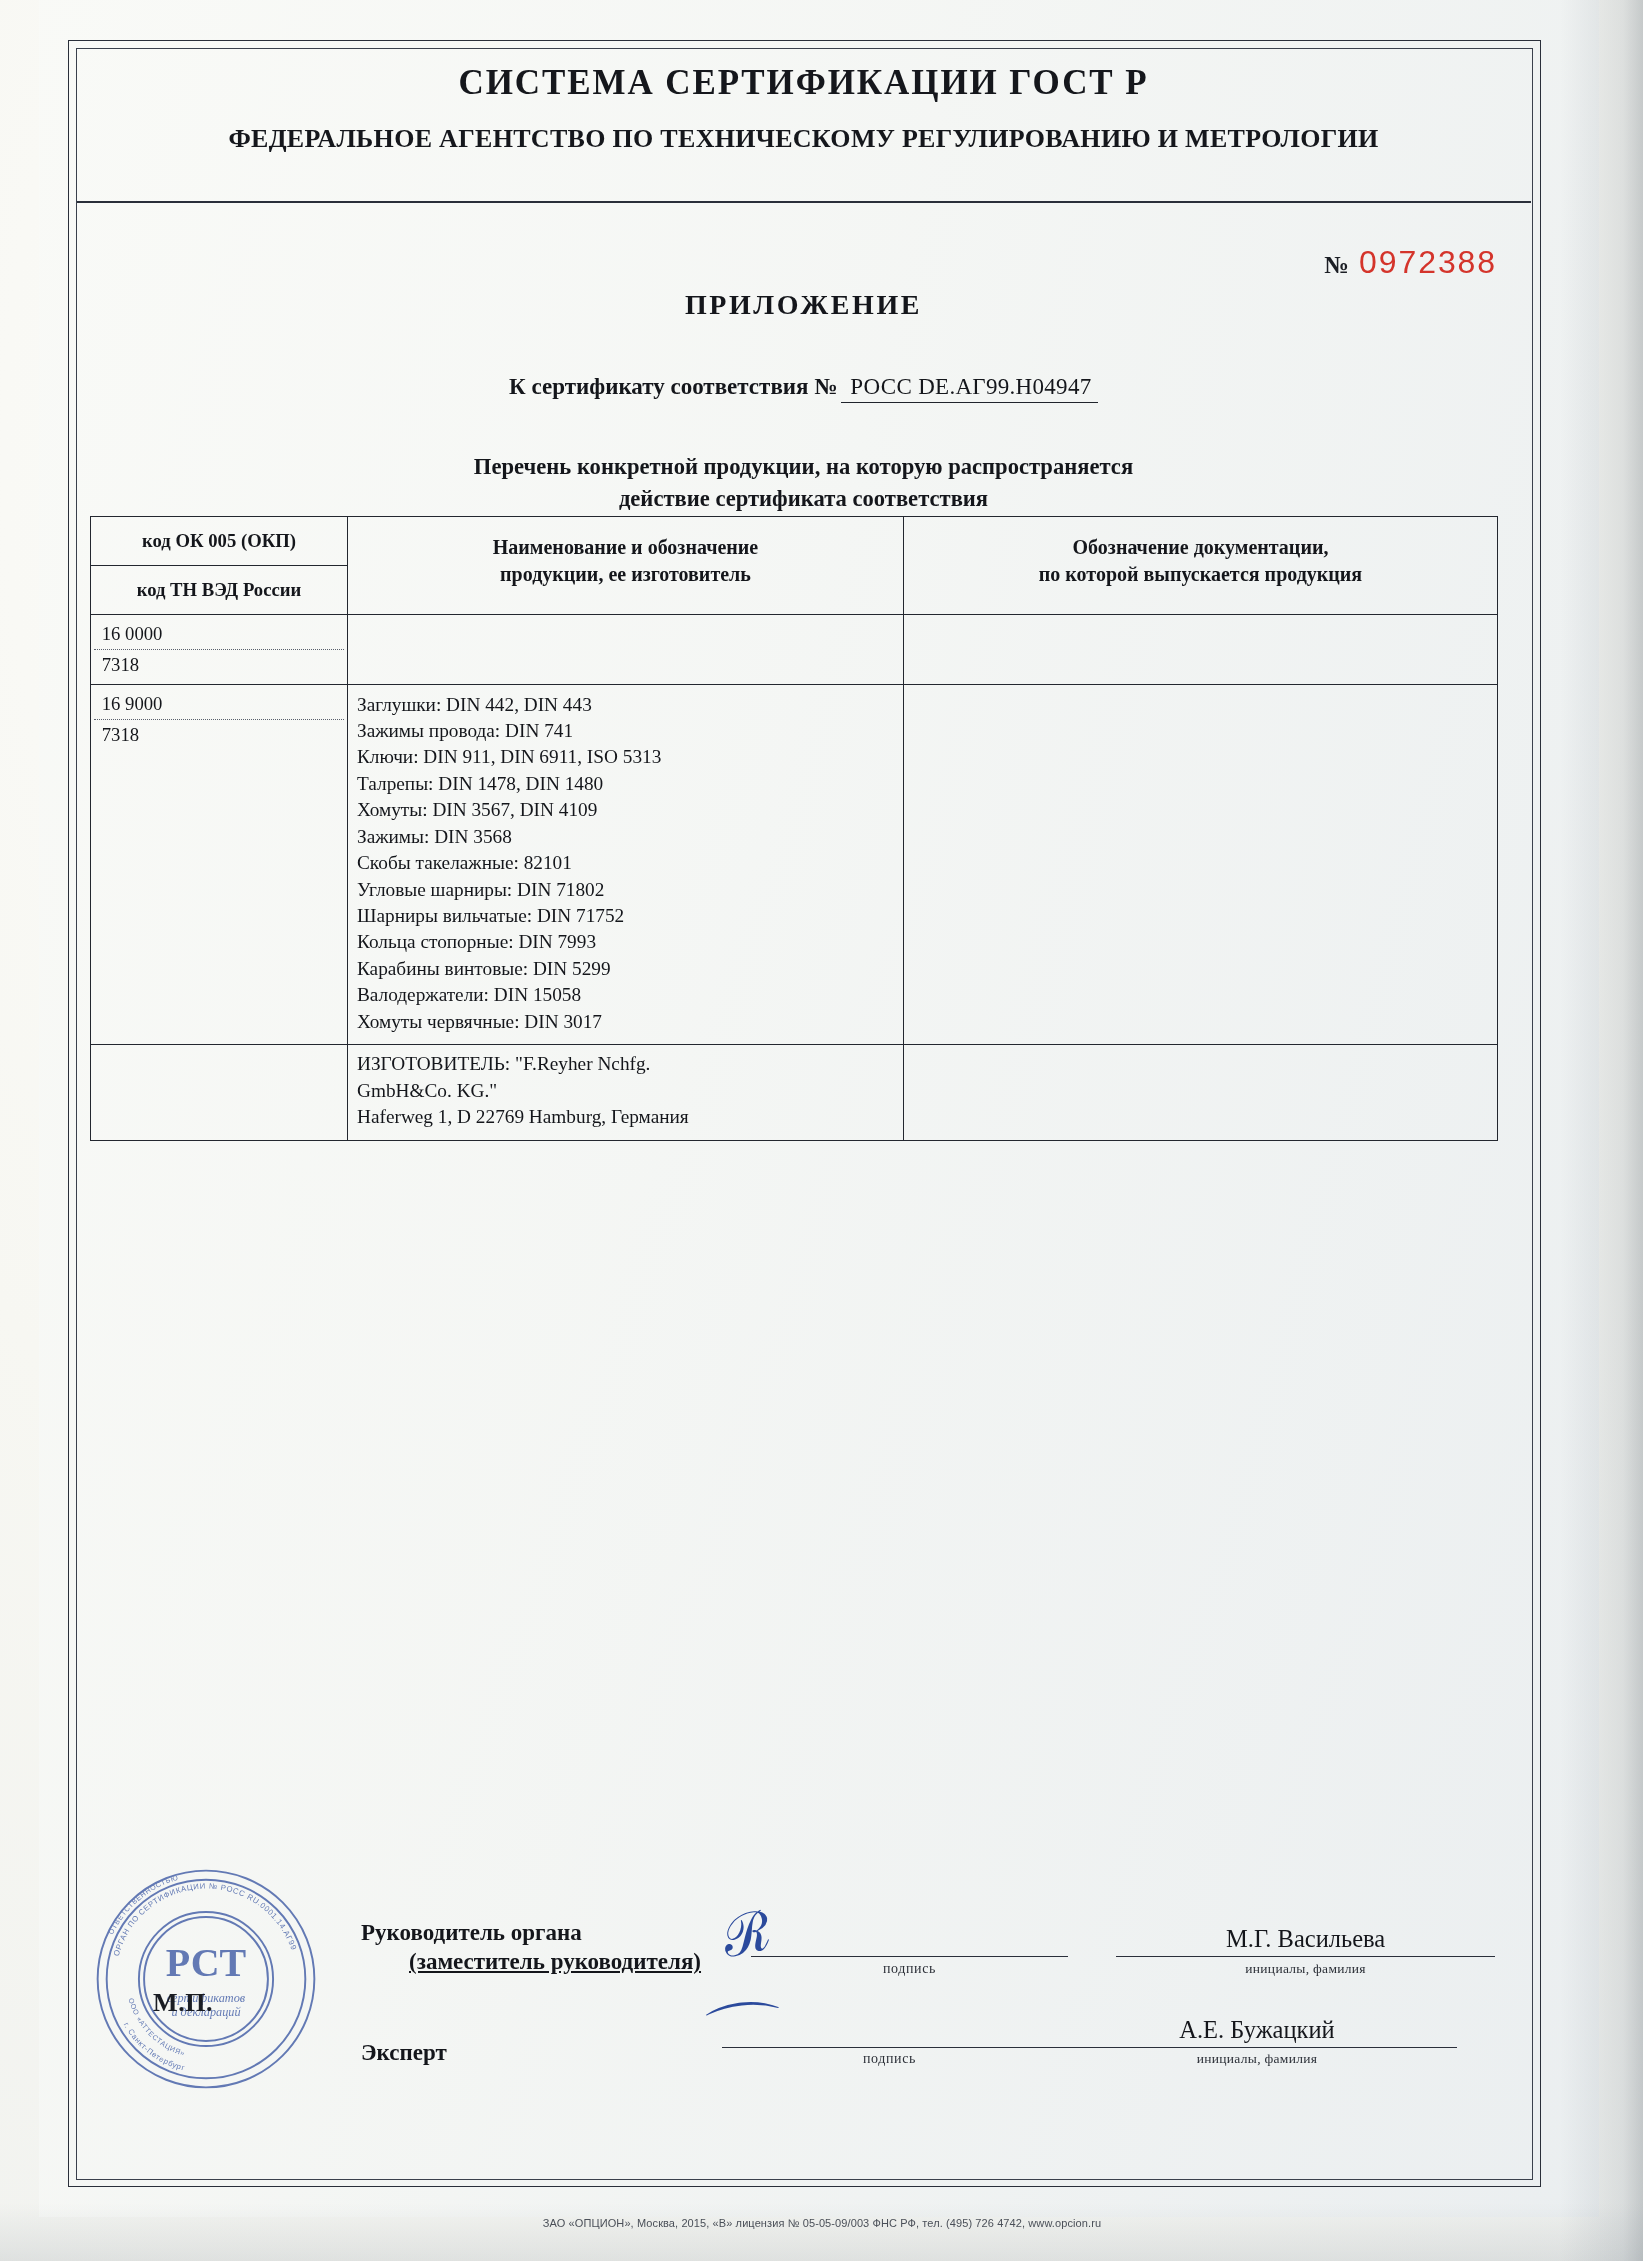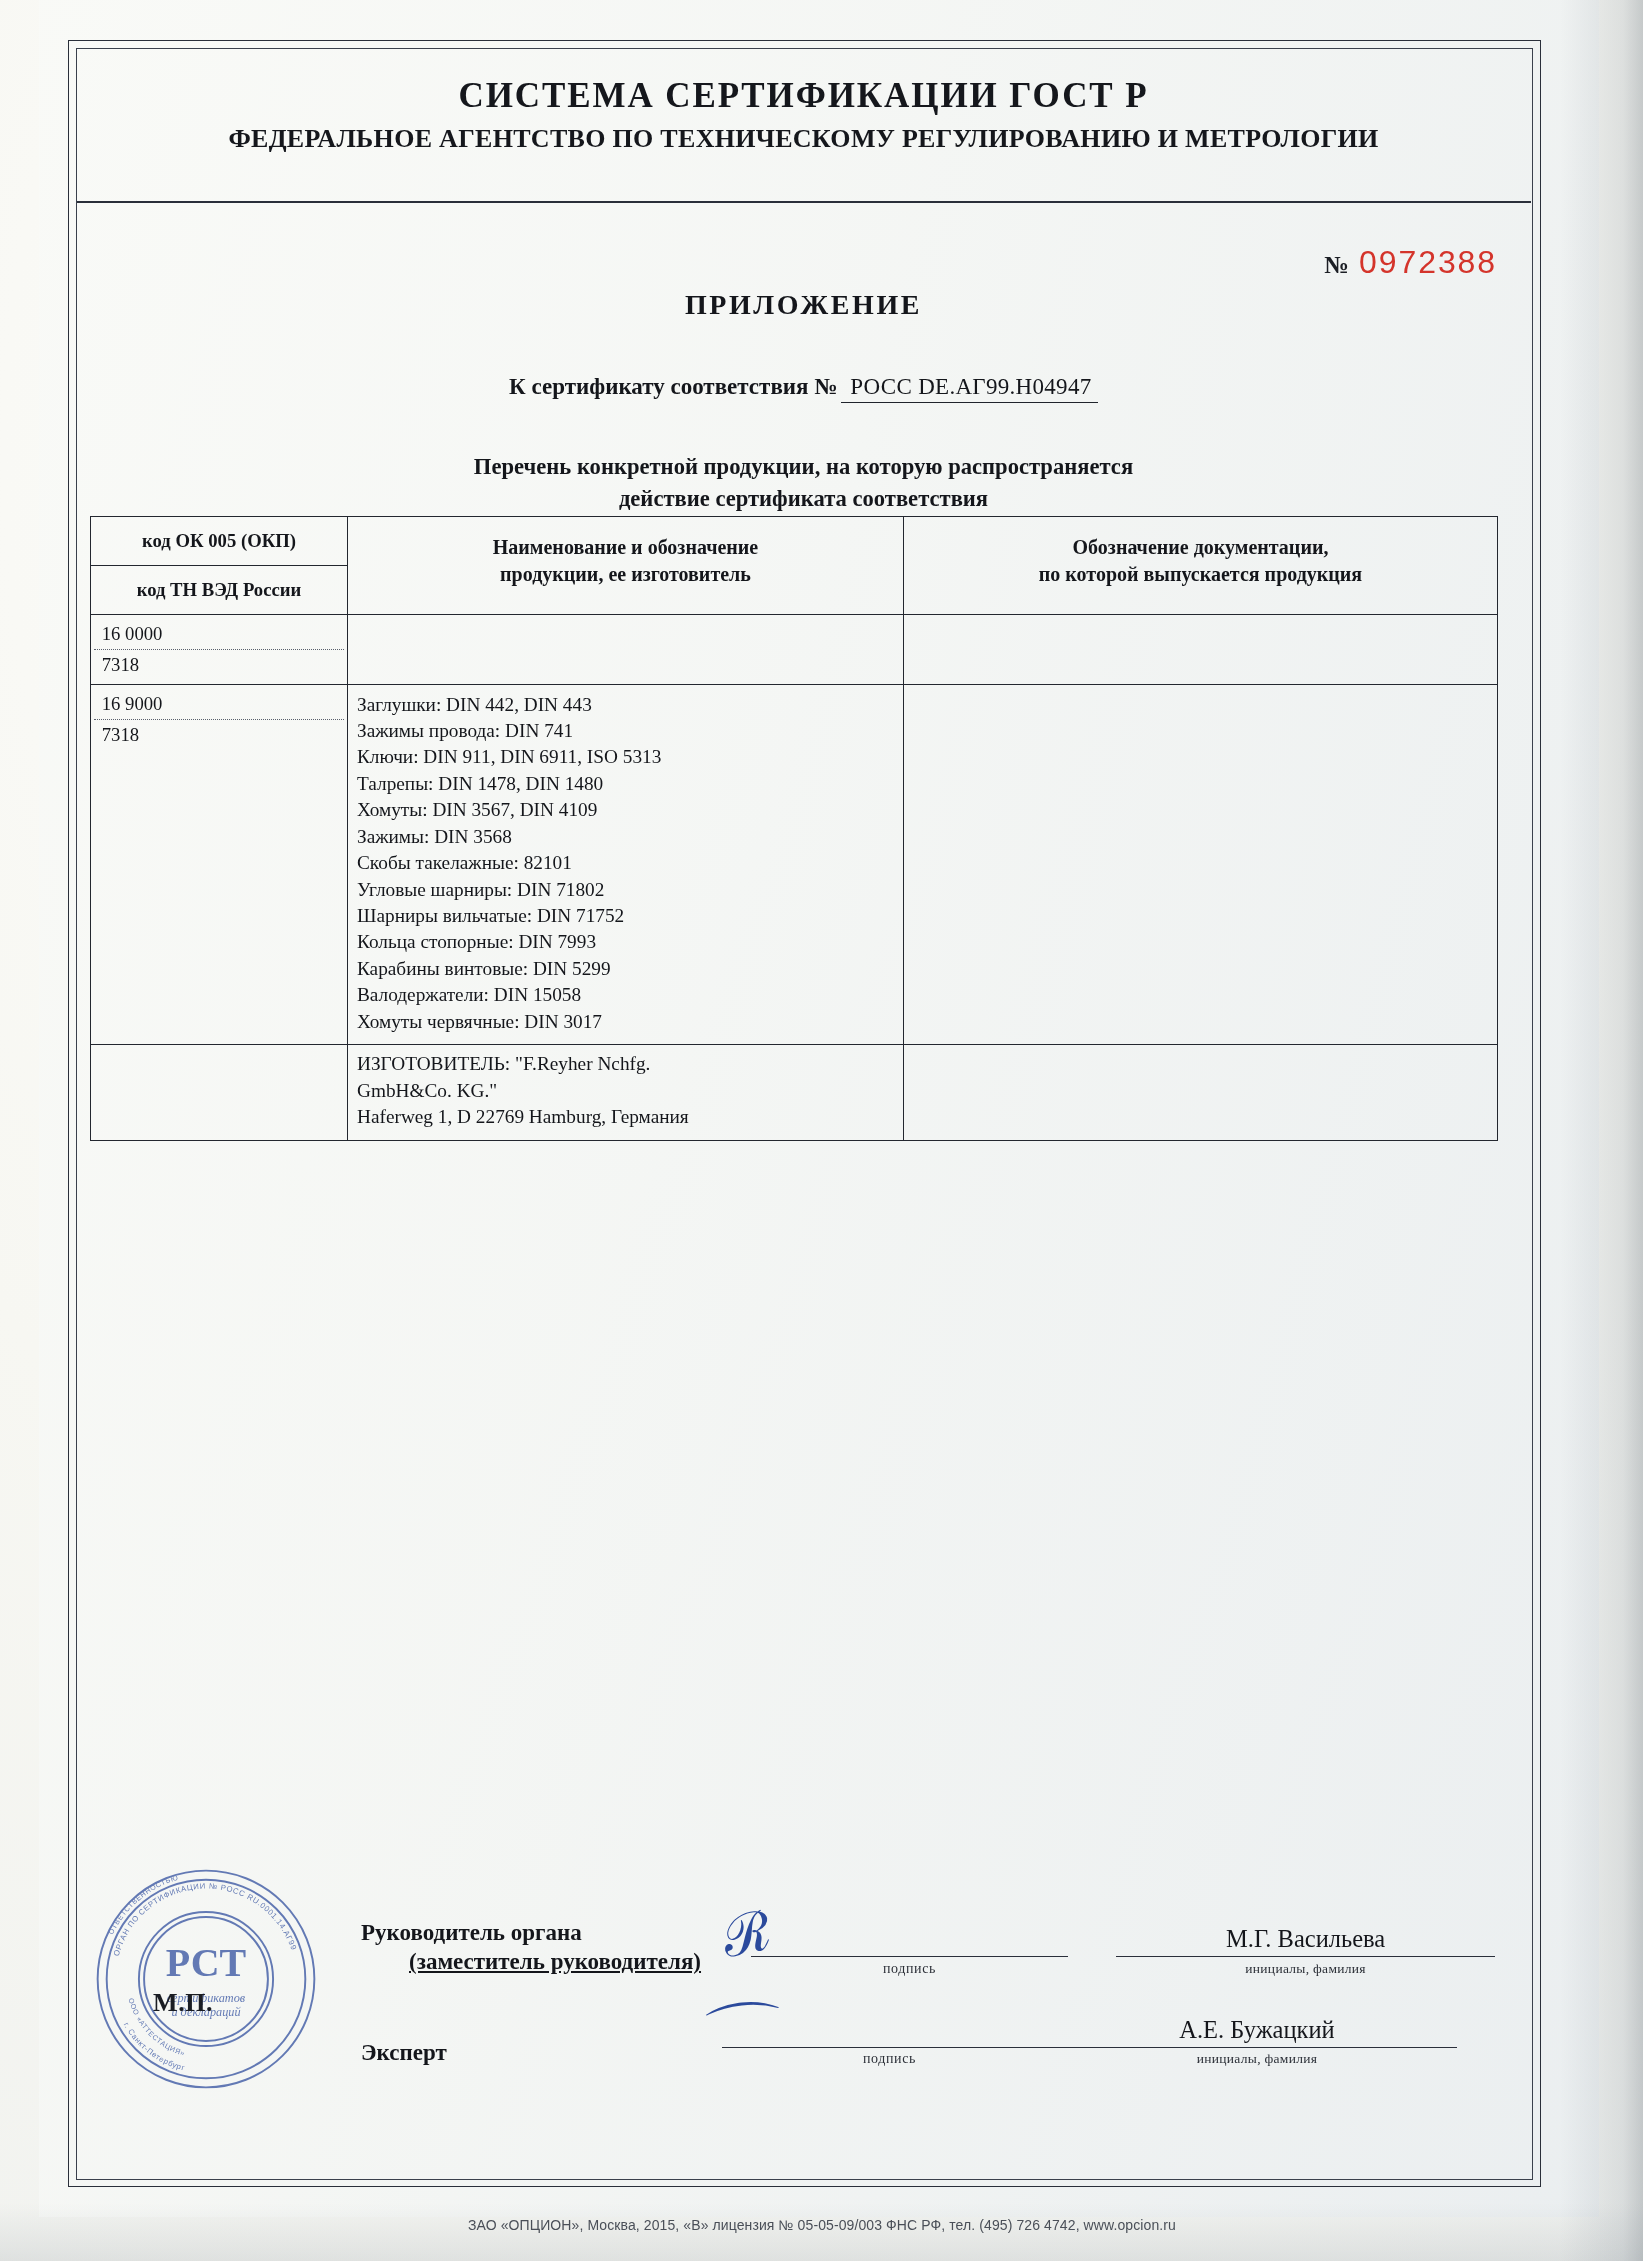--- a/index.html
+++ b/index.html
@@ -58,21 +58,21 @@
 
   
   .hdr {
     position: absolute;
     left: 77px;
     width: 1453px;
     text-align: center;
     color: #15171c;
   }
   #hdr-title1 {
-    top: 76px;
+    top: 63px;
     font-size: 35px;
     font-weight: bold;
     letter-spacing: 1.9px;
     font-family: "Liberation Serif", serif;
   }
   #hdr-title2 {
     top: 124px;
     font-size: 26px;
     font-weight: bold;
     letter-spacing: 0.3px;
@@ -295,21 +295,21 @@
     color: #1a1d23;
     letter-spacing: 0.6px;
   }
 
   
   #footer {
     position: absolute;
     left: 0; top: 2217px;
     width: 1644px;
     text-align: center;
-    font-size: 14px;
+    font-size: 11px;
     color: #4a4f58;
     font-family: "Liberation Sans", sans-serif;
     letter-spacing: 0.1px;
   }
 </style>
 </head>
 <body>
 
 <div id="page">
   <div id="paper-tint"></div>

